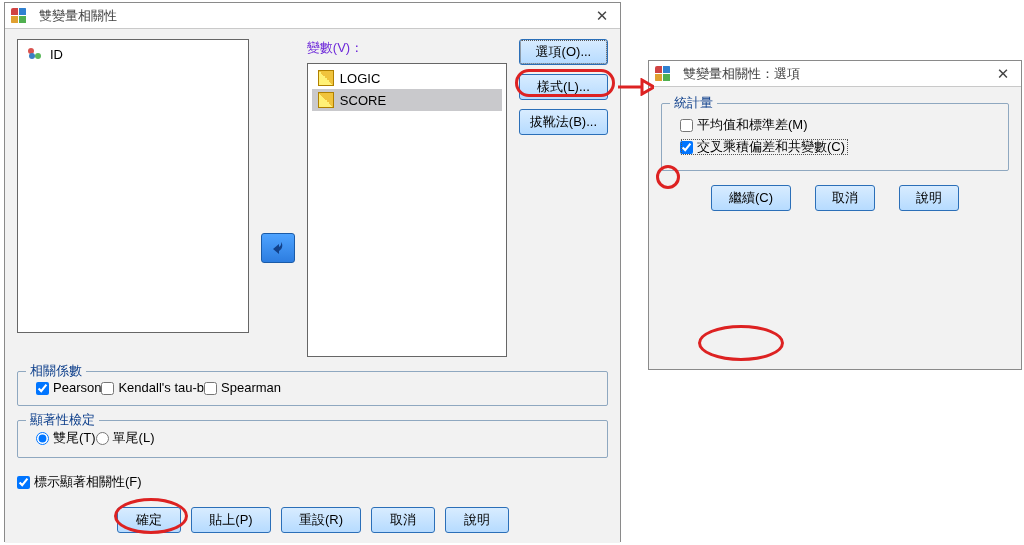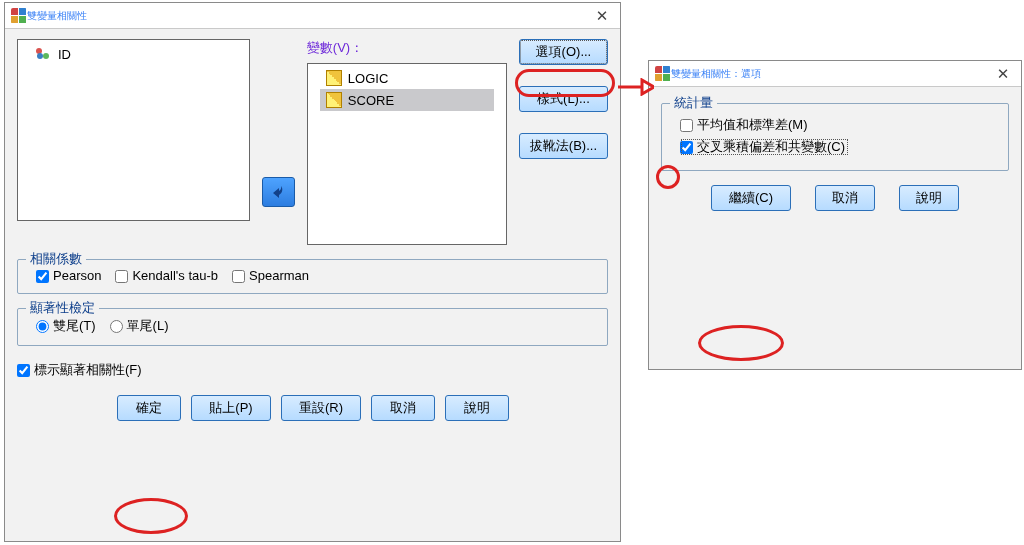--- a/index.html
+++ b/index.html
@@ -18,43 +18,43 @@
     background: #f0f0f0;
   }
   .titlebar {
     height: 26px;
     display: flex;
     align-items: center;
     padding: 0 6px;
     background: #fff;
     border-bottom: 1px solid #c9c9c9;
   }
-  .titlebar .title { flex: 1; margin-left: 0; font-size: 10px; color:#3b82f6; }
+  .titlebar .title { flex: 1; margin-left: 12px; font-size: 13px; color:#404040; }
   .titlebar .close { width: 24px; text-align: center; color:#444; font-size:15px; cursor:pointer; user-select:none; }
   .app-icon {
     width:16px; height:16px; display:inline-block; position:relative;
   }
   .app-icon::before{
     content:""; position:absolute; left:0; top:0; width:16px; height:16px;
     background:
       linear-gradient(#d04343,#d04343) 0 0/7px 7px no-repeat,
       linear-gradient(#3080d0,#3080d0) 8px 0/7px 7px no-repeat,
       linear-gradient(#e0a030,#e0a030) 0 8px/7px 7px no-repeat,
       linear-gradient(#50b050,#50b050) 8px 8px/7px 7px no-repeat;
     border-radius:2px;
   }
   
   #dlg-main { left: 4px; top: 2px; width: 617px; height: 540px; background:#f2f2f2; }
   #dlg-main .body { padding: 10px 12px 10px 12px; background:#f2f2f2; }
 
   .top-row { display:flex; gap:12px; align-items:flex-start; }
 
   .listbox {
-    background:#fff; border:1px solid #666; height:182px; width:240px;
-    padding:3px 12px; overflow:auto;
+    background:#fff; border:1px solid #666; height:294px; width:240px;
+    padding:3px 4px; overflow:auto;
   }
   .listbox.right { width:200px; }
   .listbox .item { padding:3px 6px; display:flex; align-items:center; gap:6px; }
   .listbox .item.sel { background:#c9c9cc; }
   .var-icon {
     width:16px; height:16px; display:inline-block; position:relative;
   }
   .var-icon.nominal::before{
     content:""; position:absolute; left:0; top:2px; width:6px; height:6px; border-radius:50%; background:#d9534f;
   }
@@ -75,40 +75,40 @@
   .transfer-btn {
     width:34px; height:30px; margin:100px 0 0;
     align-self:center;
     background:linear-gradient(#4ea3ff,#2d7de0);
     border:1px solid #1a5ba8; border-radius:3px;
     display:flex; align-items:center; justify-content:center;
     color:#fff; font-size:14px; cursor:pointer;
   }
   .transfer-btn svg{width:16px;height:16px;}
 
-  .sidebtns { display:flex; flex-direction:column; gap:21px; margin-top:0; }
+  .sidebtns { display:flex; flex-direction:column; gap:9px; margin-top:0; }
   .btn {
     min-width:80px; height:26px; padding:0 10px;
     background:linear-gradient(#d8ecff,#b6dbff);
     border:1px solid #2b6fb8; border-radius:3px;
     color:#000; font-size:13px; cursor:pointer;
     display:inline-flex; align-items:center; justify-content:center;
     white-space:nowrap;
   }
 
   .fieldset {
     border:1px solid #8fa8c0; border-radius:2px;
     margin-top:14px; padding:8px 18px 10px; position:relative;
     background:#f2f2f2;
   }
   .fieldset > .legend {
     position:absolute; top:-10px; left:8px; background:#f2f2f2;
     padding:0 4px; color:#0b3d8a; font-size:13px;
   }
-  .row { display:flex; align-items:center; gap:14px; }
+  .row { display:flex; align-items:center; }
 
   input[type=checkbox], input[type=radio]{ margin:0 4px 0 0; vertical-align:middle; }
 
   .bottom-row { display:flex; gap:10px; margin-top:16px; margin-left:100px; }
 
   
   #dlg-opts { left:648px; top:60px; width:374px; height:310px; background:#f2f2f2; }
   #dlg-opts .body { padding:10px 12px; }
   #dlg-opts .btnrow { display:flex; gap:24px; justify-content:center; margin-top:14px; }
 

